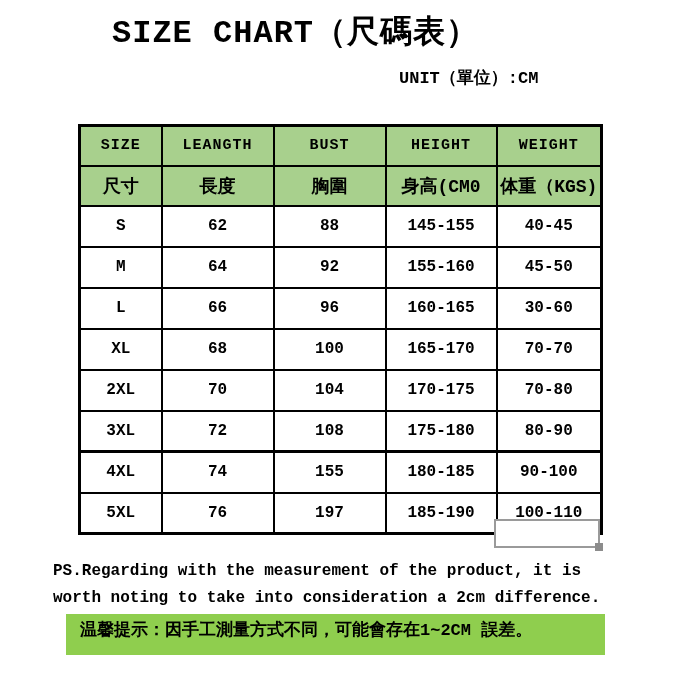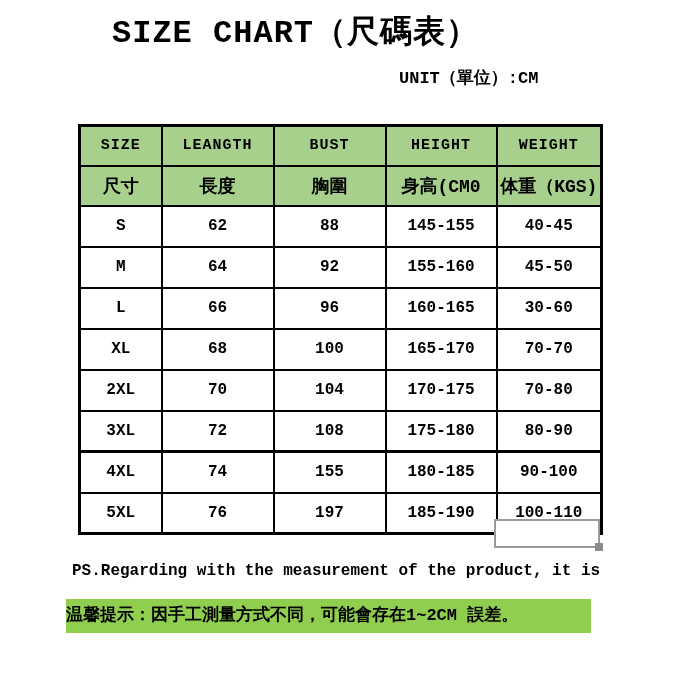--- a/index.html
+++ b/index.html
@@ -52,30 +52,30 @@
     position:absolute;left:494px;top:519px;
     width:102px;height:25px;
     border:2px solid var(--sel-gray);
     background:#ffffff;
   }
   .sel-handle{
     position:absolute;right:-5px;bottom:-5px;
     width:8px;height:8px;background:#8c8c8c;
   }
   .ps-note{
-    position:absolute;left:72px;top:558px;
+    position:absolute;left:53px;top:558px;
     font-size:16px;font-weight:bold;line-height:27px;
     white-space:nowrap;margin:0;
   }
   .tip-banner{
-    position:absolute;left:66px;top:599px;
-    width:525px;height:34px;line-height:34px;
+    position:absolute;left:66px;top:614px;
+    width:525px;height:41px;line-height:34px;
     background:var(--tip-green);
     font-size:17px;font-weight:bold;
-    white-space:nowrap;
+    padding-left:14px;white-space:nowrap;
   }
 </style>
 </head>
 <body>
 
 <div class="page-title">SIZE CHART（尺碼表）</div>
 
 <div class="unit-label">UNIT（單位）:CM</div>
 
 <table class="size-table">
@@ -161,15 +161,16 @@
       </tr>
     </tbody>
 </table>
 
 <div class="sel-cell">
   <span class="sel-handle"></span>
 </div>
 
 <p class="ps-note">
   <span>PS.Regarding with the measurement of the product, it is</span><br>
+  <span>worth noting to take into consideration a 2cm difference.</span>
 </p>
 
 <div class="tip-banner">温馨提示：因手工測量方式不同，可能會存在1~2CM 誤差。</div>
 
 </body></html>

